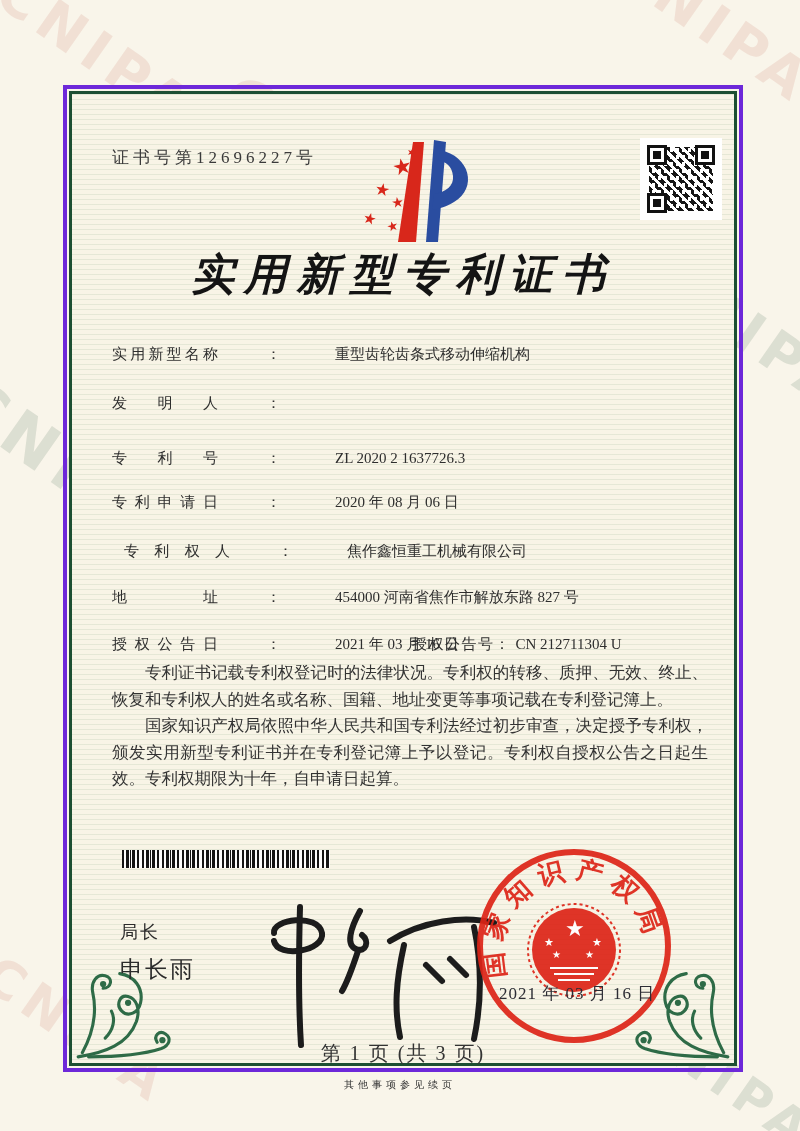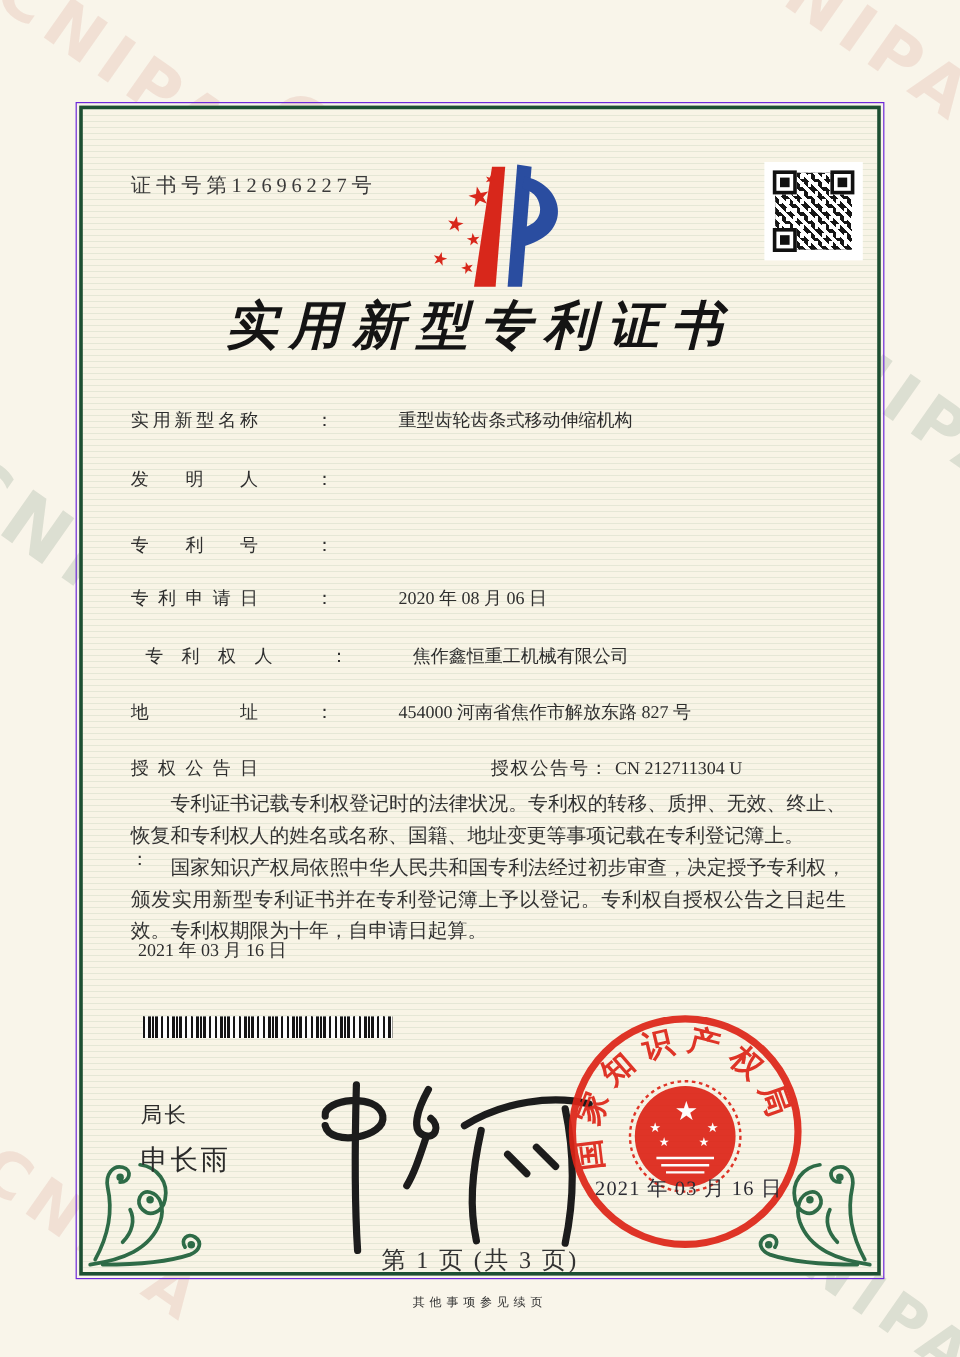--- a/index.html
+++ b/index.html
@@ -12,21 +12,21 @@
   
   .wm{
     position:absolute;font-family:"DejaVu Sans",sans-serif;font-weight:700;
     transform:rotate(35deg);letter-spacing:8px;white-space:nowrap;pointer-events:none;
   }
   .wm-pink{color:rgba(215,148,136,0.22);}
   .wm-green{color:rgba(148,166,146,0.28);}
   
   .frame{
     position:absolute;left:63px;top:85px;width:672px;height:979px;
-    border:1px solid #6d28d9;
+    border:4px solid #6d28d9;
   }
   .frame-inner{
     position:absolute;inset:2px;border:3px solid #1d4f33;
     background:
       repeating-linear-gradient(180deg, rgba(130,165,130,0.16) 0 1px, rgba(0,0,0,0) 1px 5px),
       #f8f4e6;
   }
   .flourish{position:absolute;bottom:2px;left:2px;width:104px;height:104px;}
   .flourish.right{left:auto;right:2px;transform:scaleX(-1);}
   
@@ -169,41 +169,42 @@
       </div>
 
       <div class="row" style="top:295px;">
         <span class="lbl">发明人</span>
           <span class="colon">：</span>
       </div>
 
       <div class="row" style="top:350px;">
         <span class="lbl">专利号</span>
           <span class="colon">：</span>
+        <span class="val">ZL 2020 2 1637726.3</span>
       </div>
 
       <div class="row" style="top:394px;">
         <span class="lbl">专利申请日</span>
           <span class="colon">：</span>
         <span class="val">2020 年 08 月 06 日</span>
       </div>
 
       <div class="row" style="top:443px;margin-left:12px;">
         <span class="lbl">专利权人</span>
           <span class="colon">：</span>
         <span class="val">焦作鑫恒重工机械有限公司</span>
       </div>
 
       <div class="row" style="top:489px;">
         <span class="lbl">地址</span>
           <span class="colon">：</span>
         <span class="val">454000  河南省焦作市解放东路 827 号</span>
       </div>
 
-      <div class="row" style="top:536px;width:596px;flex-direction:column;">
+      <div class="row" style="top:536px;width:596px;">
         <span class="lbl">授权公告日</span>
           <span class="colon">：</span>
         <span class="val">2021 年 03 月 16 日</span>
         <span class="col2">
           <span class="lbl">授权公告号</span>
             <span class="colon">：</span>
           <span class="val">CN 212711304 U</span>
         </span>
       </div>
 

